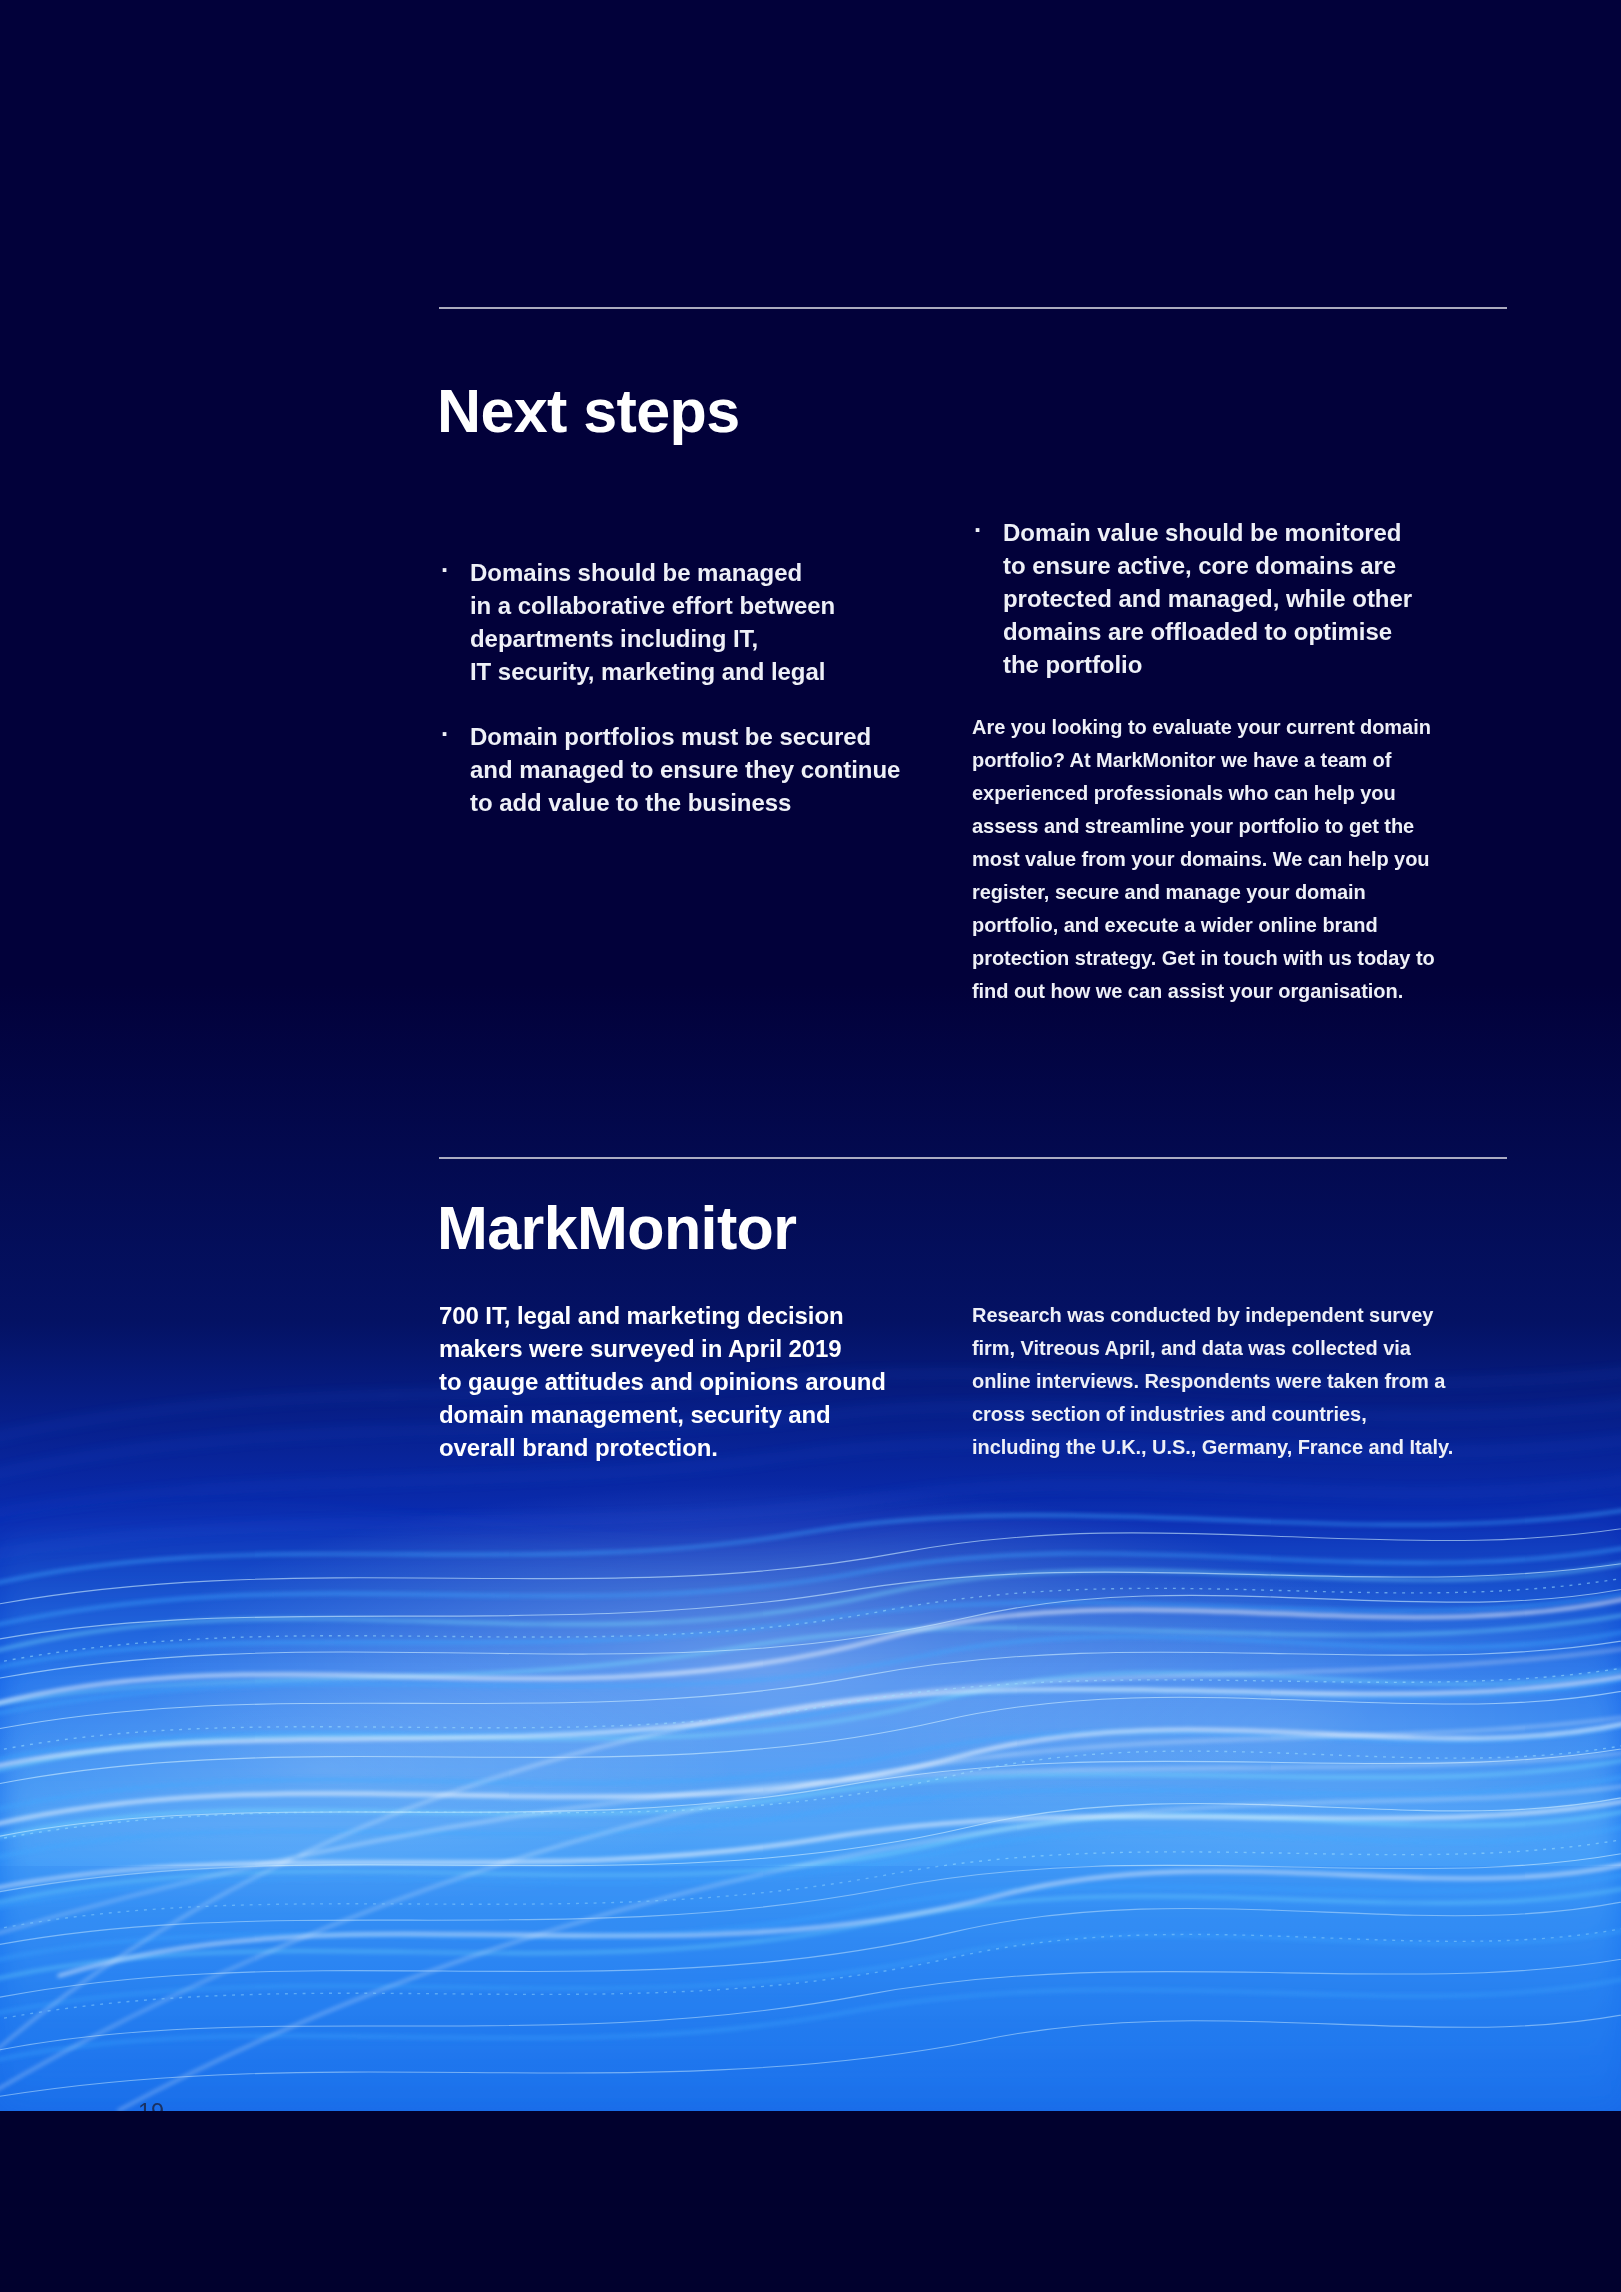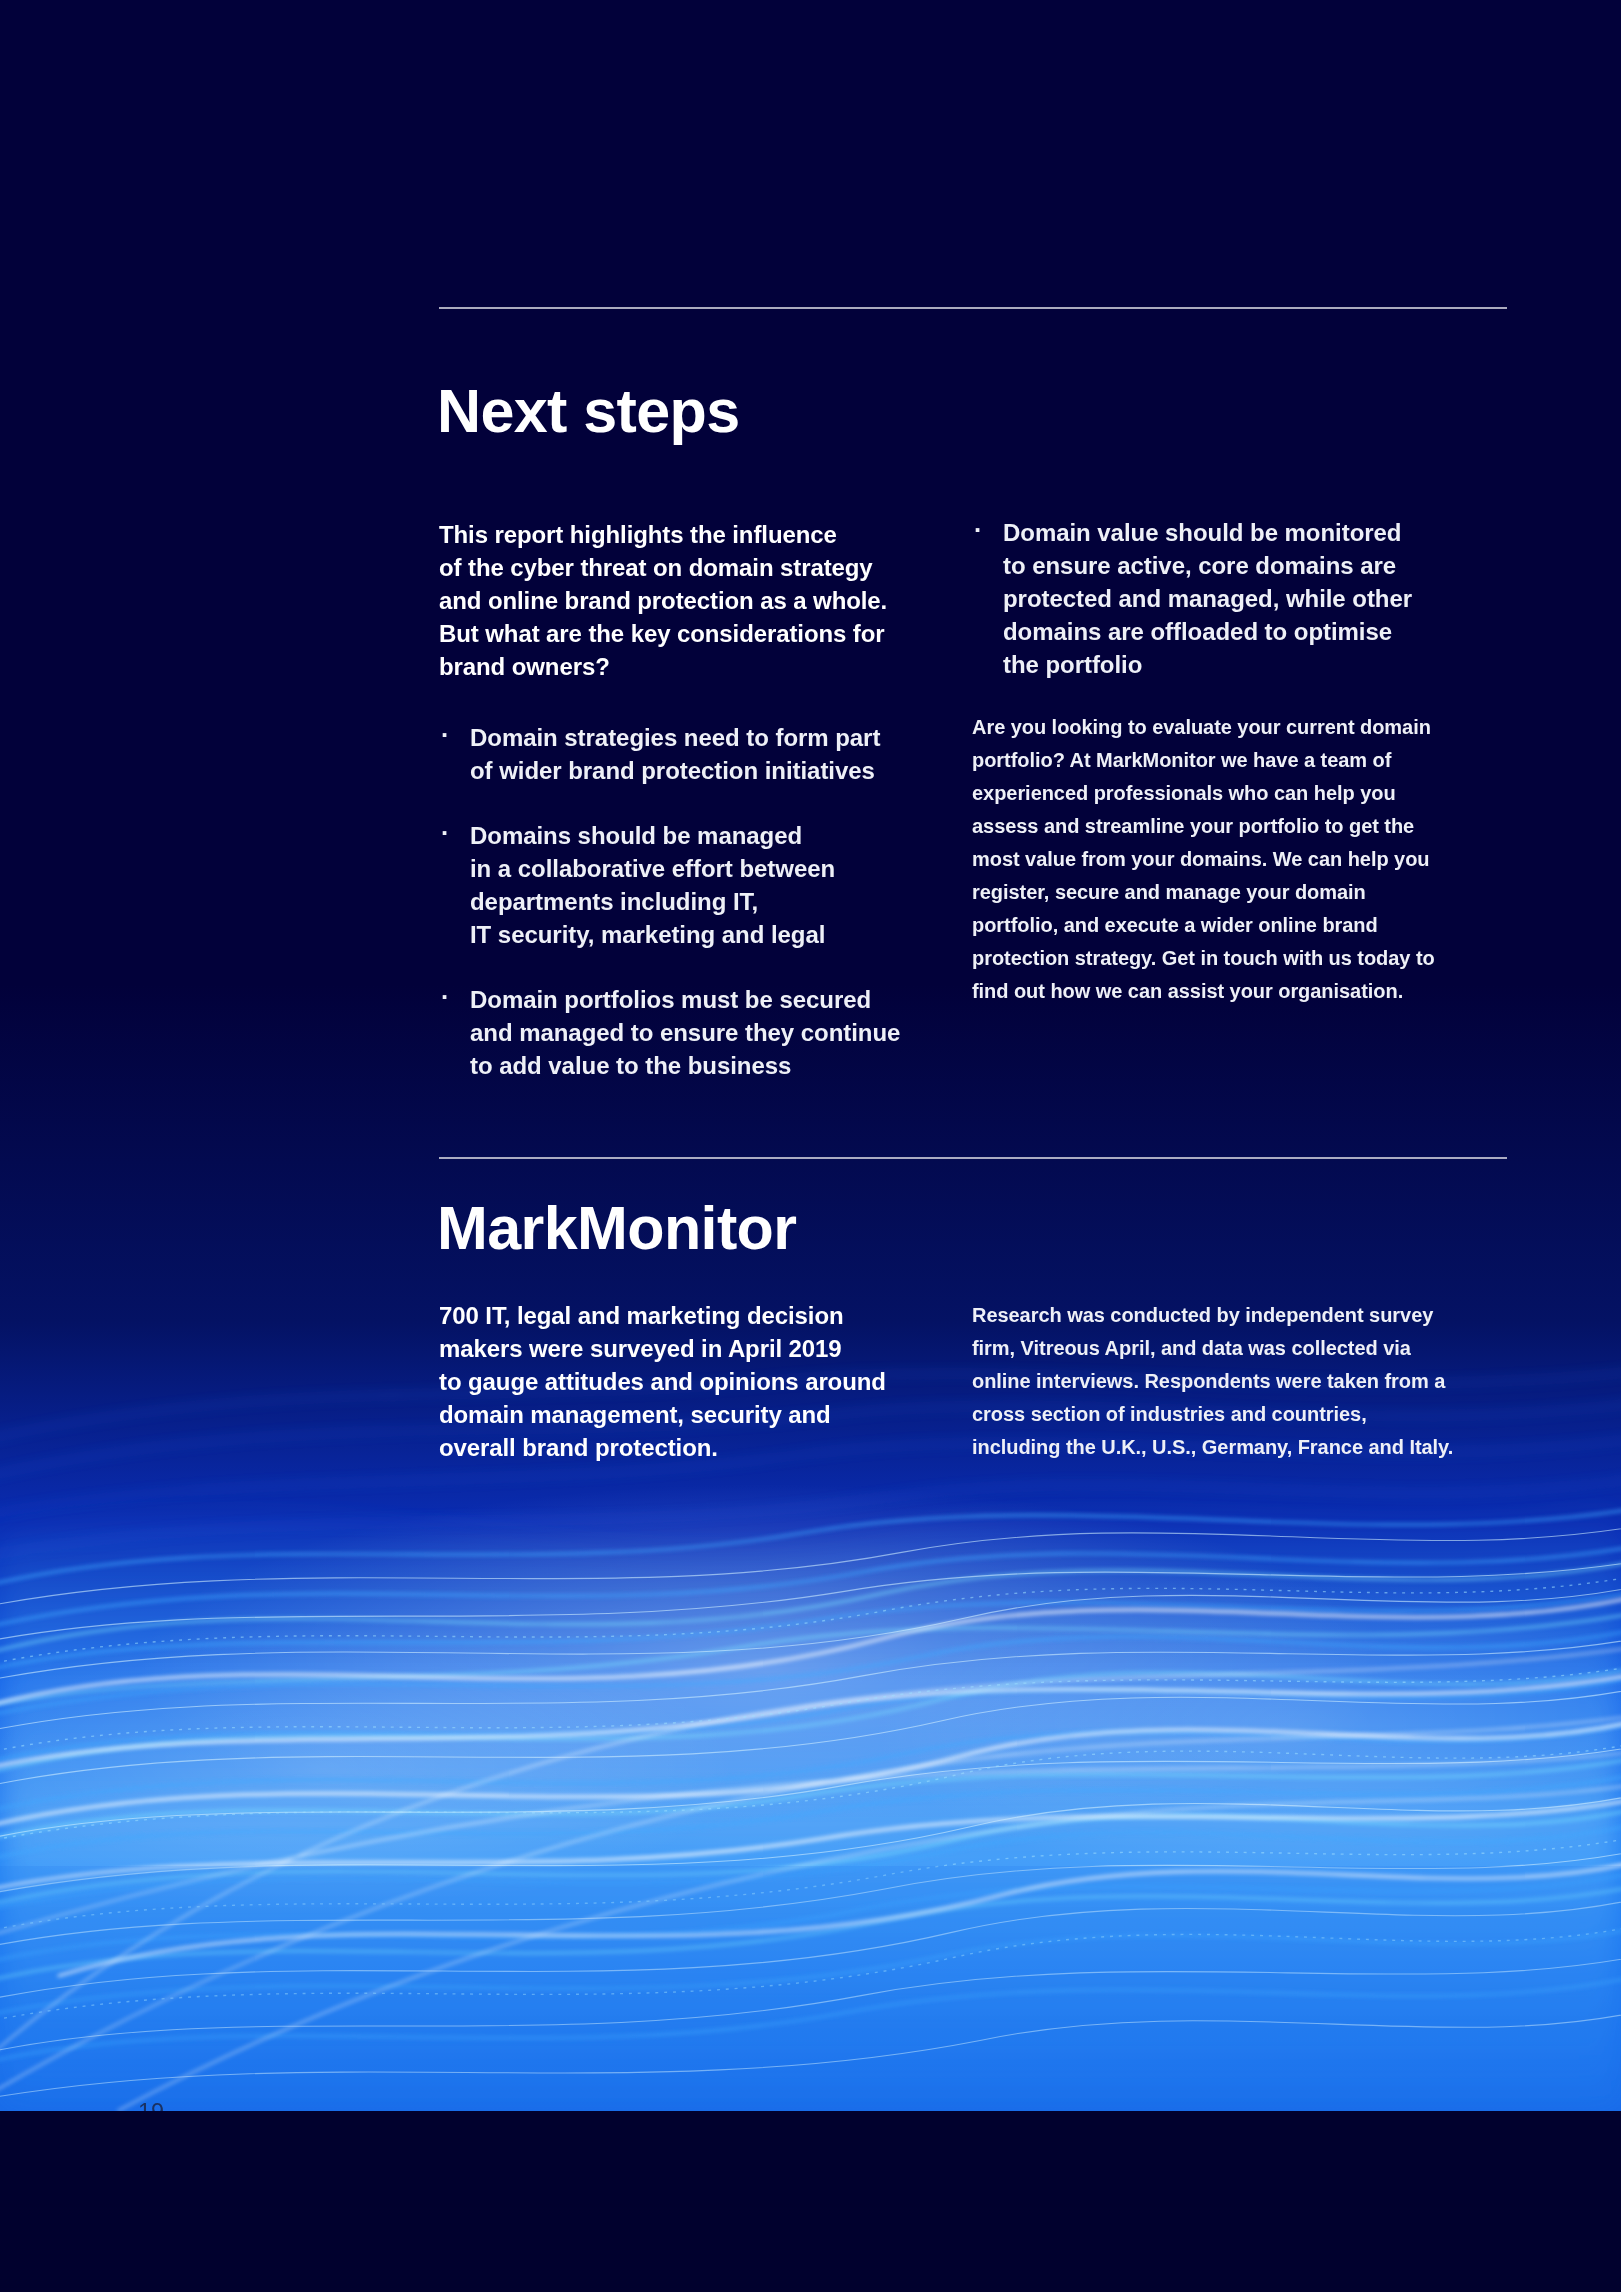--- a/index.html
+++ b/index.html
@@ -252,29 +252,22 @@
     </svg>
   </div>
 
   <div class="content">
 
     <div class="rule r1"></div>
 
     <h1 class="section-title t1">Next steps</h1>
 
     <div class="col left block-next-left">
-      <p class="lead pre">This report highlights the influence
-of the cyber threat on domain strategy
-and online brand protection as a whole.
-But what are the key considerations for
-brand owners?</p>
 
       <ul class="bullets left-list">
-        <li>Domain strategies need to form part
-of wider brand protection initiatives</li>
         <li>Domains should be managed
 in a collaborative effort between
 departments including IT,
 IT security, marketing and legal</li>
         <li>Domain portfolios must be secured
 and managed to ensure they continue
 to add value to the business</li>
       </ul>
     </div>
 

